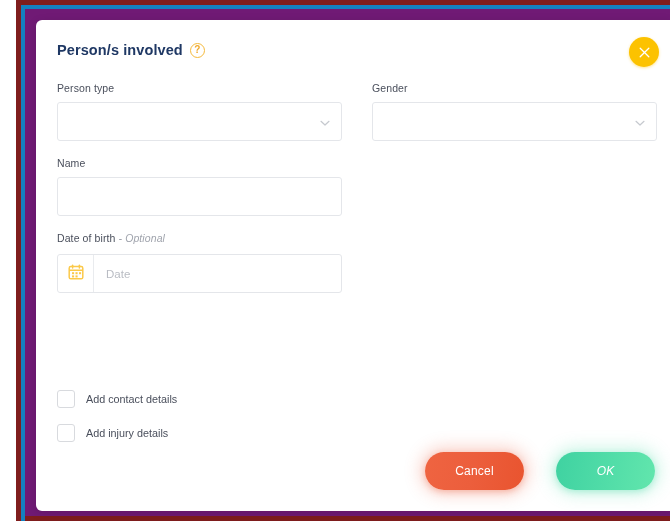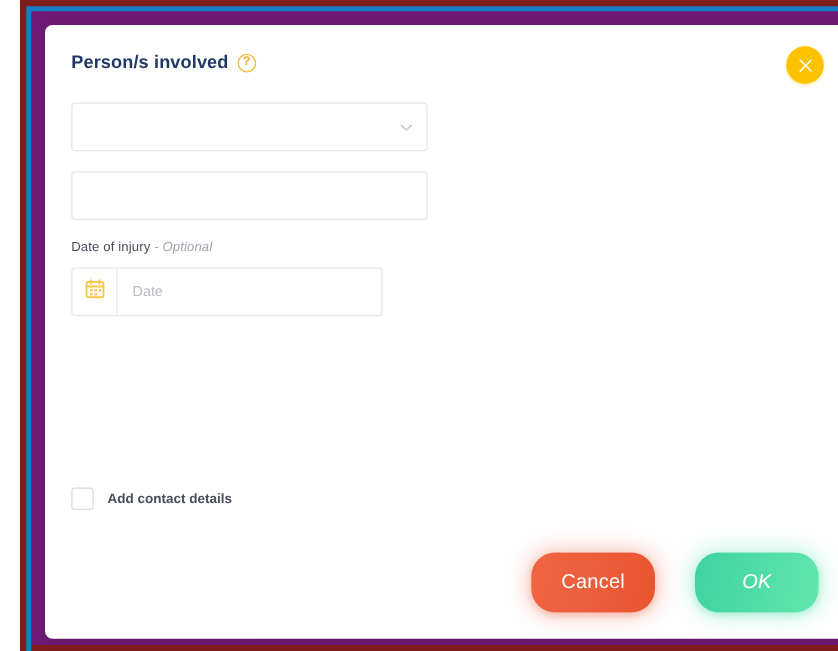--- a/index.html
+++ b/index.html
@@ -150,21 +150,21 @@
   .chevron-down {
     position: absolute;
     right: 12px;
     top: 50%;
     transform: translateY(-50%);
     pointer-events: none;
   }
 
   
   .date-wrap {
-    width: 249px;
+    width: 285px;
     height: 39px;
     border: 1px solid #e4e6ea;
     border-radius: 3px;
     display: flex;
     align-items: stretch;
     background: #fff;
     overflow: hidden;
     margin-top: 10px;
   }
   .date-icon-cell {
@@ -206,39 +206,38 @@
     height: 18px;
     border: 1.4px solid #d8dade;
     border-radius: 3px;
     background: #fff;
     flex: 0 0 auto;
   }
   .checkbox-label {
     font-size: 10.8px;
     color: #4a4f5c;
     white-space: nowrap;
-    font-weight: bold;
   }
 
   
   #action-buttons {
     position: absolute;
     right: 21px;
     bottom: 21px;
     display: flex;
     align-items: center;
     gap: 32px;
   }
   .action-btn {
     width: 99px;
-    height: 48px;
+    height: 38px;
     border: none;
     border-radius: 19px;
     color: #ffffff;
-    font-size: 16px;
+    font-size: 12px;
     font-family: "Liberation Sans", sans-serif;
     cursor: pointer;
     letter-spacing: 0.2px;
     padding: 0;
   }
   #cancel-button {
     background: linear-gradient(100deg, #ef6441 0%, #ec5e3c 48%, #e9542f 100%);
     box-shadow: 0 0 16px 5px rgba(236,94,60,0.26), 0 2px 6px rgba(236,94,60,0.32);
   }
   #ok-button {
@@ -265,41 +264,60 @@
 
     <div class="dialog-title-row">
       <div class="dialog-title">Person/s involved</div>
       <div class="help-icon">?</div>
     </div>
 
     <div id="form-body">
       <div class="form-grid">
 
         <div class="field-block col-left">
+          <div class="field-label">
+            <span>Person type</span>
+          </div>
           <div class="select-wrap">
             <div class="select-box"></div>
             <span class="chevron-down">
               <svg width="10" height="7" viewBox="0 0 10 7">
                 <path d="M1 1.3 L5 5 L9 1.3" stroke="#c6c9cf" stroke-width="1.2" fill="none" stroke-linecap="round" stroke-linejoin="round"></path>
               </svg>
             </span>
           </div>
         </div>
 
+        <div class="field-block col-right">
+          <div class="field-label">
+            <span>Gender</span>
+          </div>
+          <div class="select-wrap">
+            <div class="select-box"></div>
+            <span class="chevron-down">
+              <svg width="10" height="7" viewBox="0 0 10 7">
+                <path d="M1 1.3 L5 5 L9 1.3" stroke="#c6c9cf" stroke-width="1.2" fill="none" stroke-linecap="round" stroke-linejoin="round"></path>
+              </svg>
+            </span>
+          </div>
+        </div>
 
 
 
         <div class="field-block col-left">
+          <div class="field-label">
+            <span>Name</span>
+          </div>
           <input class="field-input" type="text" value="" placeholder="" style="">
         </div>
 
 
         <div class="field-block col-left">
           <div class="field-label">
-            <span>Date of injury</span>
+            <span>Date of birth</span>
             <span class="optional">- Optional</span>
           </div>
           <div class="date-wrap">
             <div class="date-icon-cell">
               <span>
                 <svg width="16" height="16" viewBox="0 0 16 16">
                   <rect x="1.2" y="2.6" width="13.6" height="12.2" rx="1.6" fill="none" stroke="#fbc94a" stroke-width="1.5"></rect>
                   <path d="M1.2 6.2 H14.8" stroke="#fbc94a" stroke-width="1.5"></path>
                   <path d="M4.6 1.2 V4" stroke="#fbc94a" stroke-width="1.5" stroke-linecap="round"></path>
                   <path d="M11.4 1.2 V4" stroke="#fbc94a" stroke-width="1.5" stroke-linecap="round"></path>
@@ -316,20 +334,24 @@
         </div>
 
       </div>
     </div>
 
     <div id="checkbox-group">
       <div class="checkbox-row">
         <div class="checkbox-box"></div>
         <div class="checkbox-label">Add contact details</div>
       </div>
+      <div class="checkbox-row">
+        <div class="checkbox-box"></div>
+        <div class="checkbox-label">Add injury details</div>
+      </div>
     </div>
 
     <div id="action-buttons">
       <button class="action-btn" id="cancel-button">Cancel</button>
       <button class="action-btn" id="ok-button">OK</button>
     </div>
 
   </div>
 </div>
 

